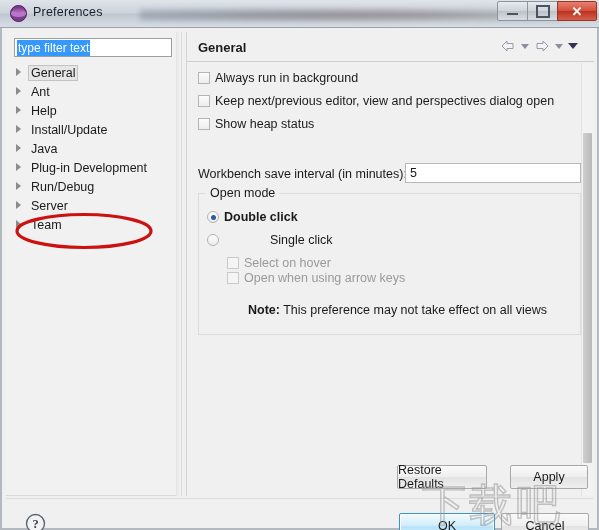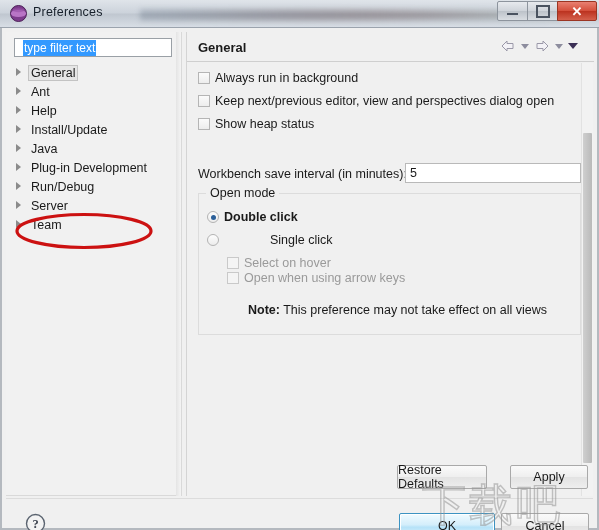--- a/index.html
+++ b/index.html
@@ -113,21 +113,21 @@
     border-top: none; border-left: none;
     box-sizing: border-box;
   }
   #filter-input {
     position: absolute; left: 8px; top: 6px; width: 158px; height: 19px;
     background: #ffffff;
     border: 1px solid #9aa0a6;
     box-sizing: border-box;
     font-size: 12px;
     display: flex; align-items: center;
-    padding-left: 8px;
+    padding-left: 2px;
   }
   #filter-input .sel {
     background: #3399ff; color: #ffffff;
     padding: 1px 1px 1px 1px;
     font-size: 12px;
     line-height: 14px;
   }
   #tree {
     position: absolute; left: 8px; top: 31px; width: 160px;
   }

